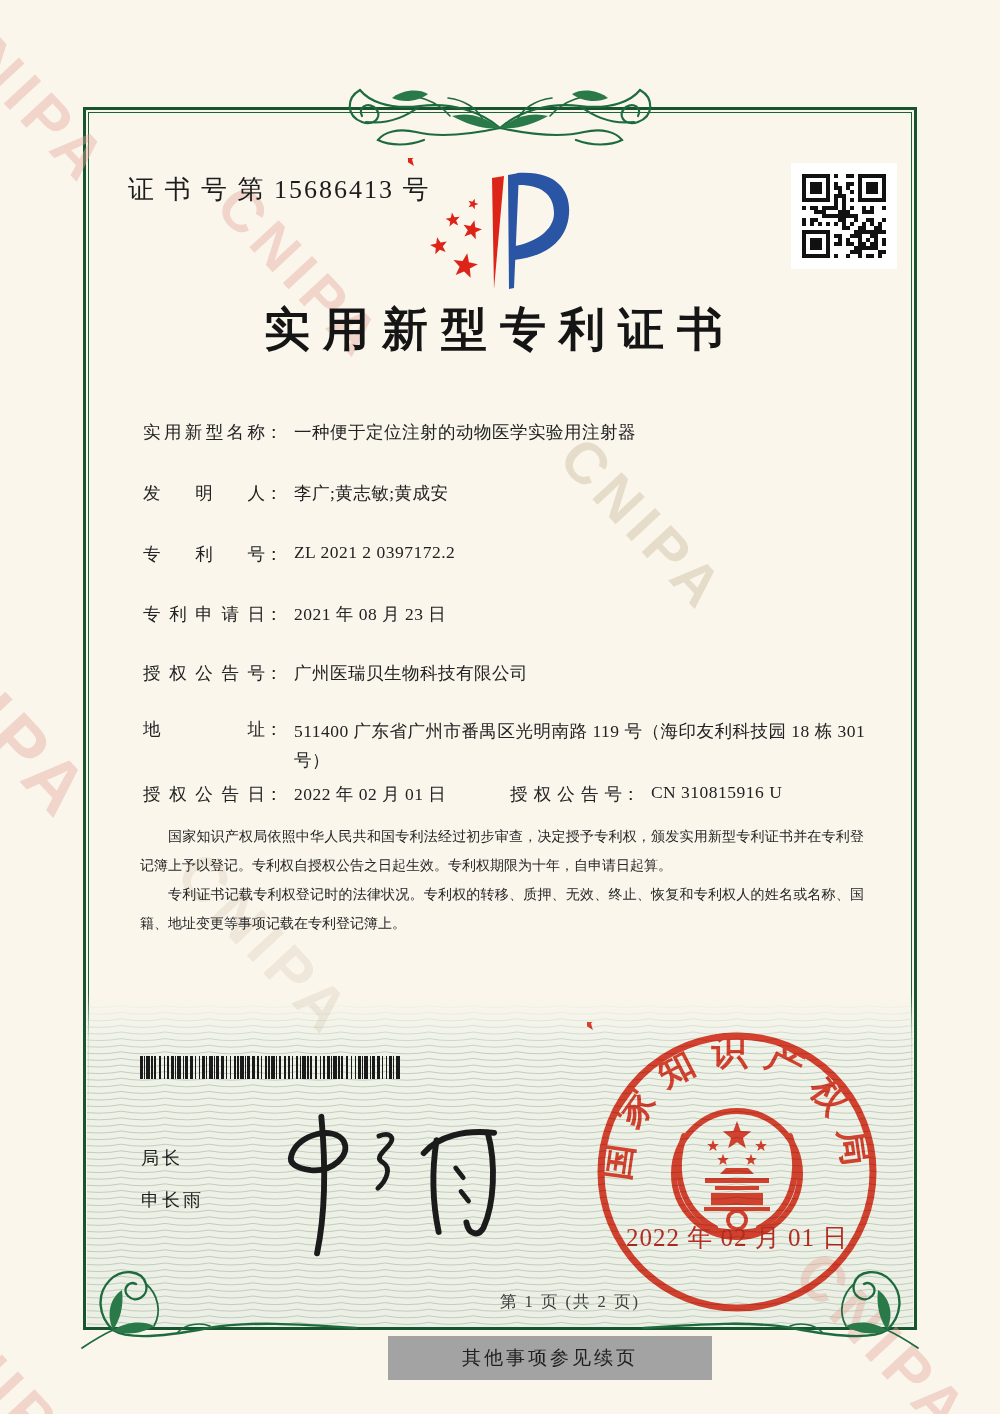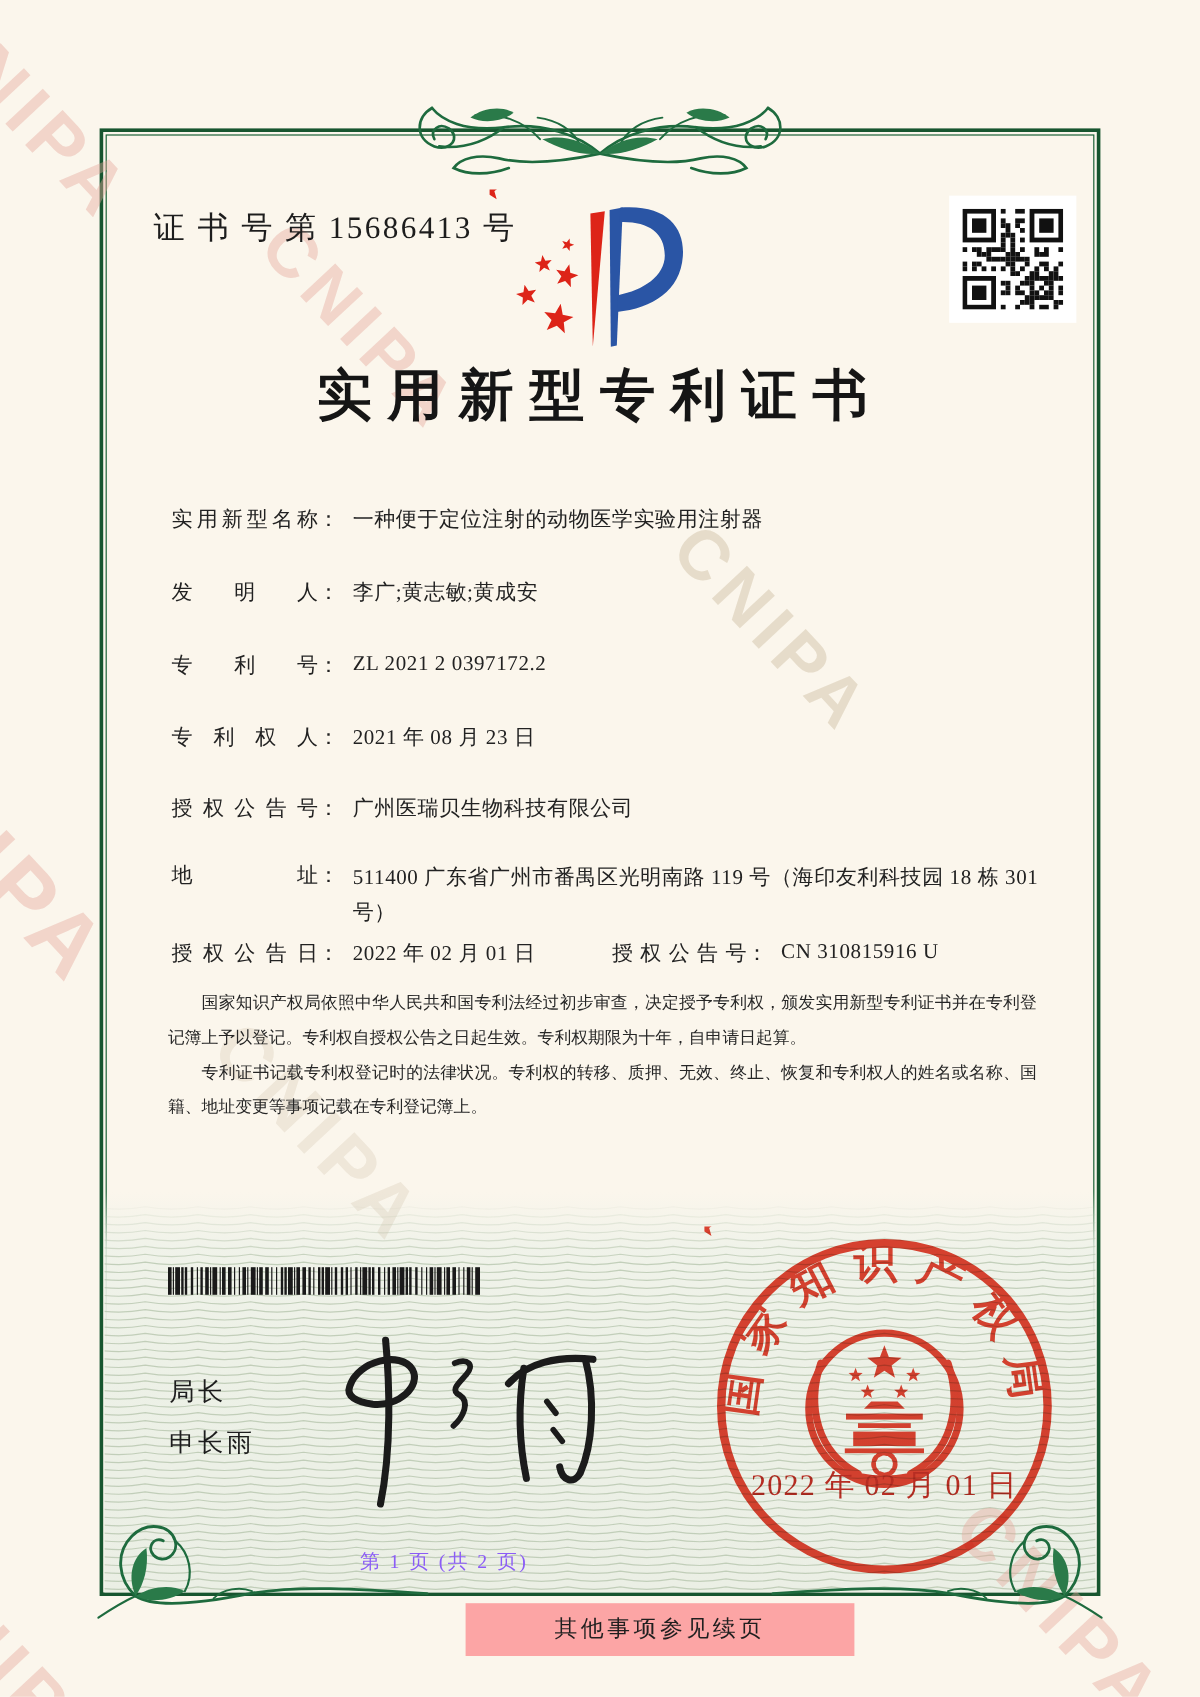--- a/index.html
+++ b/index.html
@@ -50,30 +50,30 @@
   .val-wrap{white-space:normal;width:575px;line-height:29px;}
   .pair2{position:absolute;left:367px;top:0;white-space:nowrap;}
   .bodytext{
     position:absolute;left:140px;top:822px;width:724px;z-index:2;
     font-size:14px;line-height:29px;color:#262626;text-align:justify;
   }
   .bodytext p{margin:0;text-indent:2em;}
   .barcode{position:absolute;left:140px;top:1056px;height:23px;display:flex;z-index:2;}
   .barcode div{height:23px;background:#1a1a1a;}
   .barcode .gap{background:transparent;}
-  .sig-label{position:absolute;left:141px;z-index:3;font-size:21px;letter-spacing:3px;color:#1d1d1d;}
+  .sig-label{position:absolute;left:141px;z-index:3;font-size:18px;letter-spacing:3px;color:#1d1d1d;}
   .signature{position:absolute;left:268px;top:1108px;z-index:3;}
   .seal{position:absolute;left:587px;top:1022px;z-index:4;mix-blend-mode:multiply;opacity:0.95;}
   .pagenum{
-    position:absolute;left:300px;top:1291px;width:340px;text-align:left;z-index:2;
-    font-size:16.5px;letter-spacing:2px;color:#8b5cf6;
+    position:absolute;left:300px;top:1291px;width:340px;text-align:right;z-index:2;
+    font-size:16.5px;letter-spacing:2px;color:#404040;
   }
   .footnote{
     position:absolute;left:388px;top:1336px;width:324px;height:44px;z-index:2;
-    background:#fca5a5;text-align:center;line-height:44px;font-size:19px;
+    background:#a3a3a3;text-align:center;line-height:44px;font-size:19px;
     letter-spacing:3px;color:#1f1f1f;
   }
   .ornament{position:absolute;z-index:2;pointer-events:none;}
 </style>
 </head>
 <body>
 
 <div class="wm wm-pink" style="left:-28px;top:-14px;font-size:62px;">CNIPA</div>
 <div class="wm wm-pink" style="left:253px;top:172px;font-size:58px;">CNIPA</div>
 <div class="wm wm-beige" style="left:596px;top:424px;font-size:58px;">CNIPA</div>
@@ -349,21 +349,21 @@
   </div>
   <div class="frow" style="top:481px">
     <span class="lbl">发明人</span><span class="colon">：</span>
     <span class="val">李广;黄志敏;黄成安</span>
   </div>
   <div class="frow" style="top:542px">
     <span class="lbl">专利号</span><span class="colon">：</span>
     <span class="val">ZL 2021 2 0397172.2</span>
   </div>
   <div class="frow" style="top:602px">
-    <span class="lbl">专利权人</span><span class="colon">：</span>
+    <span class="lbl">专利申请日</span><span class="colon">：</span>
     <span class="val">2021 年 08 月 23 日</span>
   </div>
   <div class="frow" style="top:661px">
     <span class="lbl">授权公告号</span><span class="colon">：</span>
     <span class="val">广州医瑞贝生物科技有限公司</span>
   </div>
   <div class="frow" style="top:717px">
     <span class="lbl">地址</span><span class="colon">：</span>
     <span class="val val-wrap">511400 广东省广州市番禺区光明南路 119 号（海印友利科技园 18 栋 301 号）</span>
   </div>

